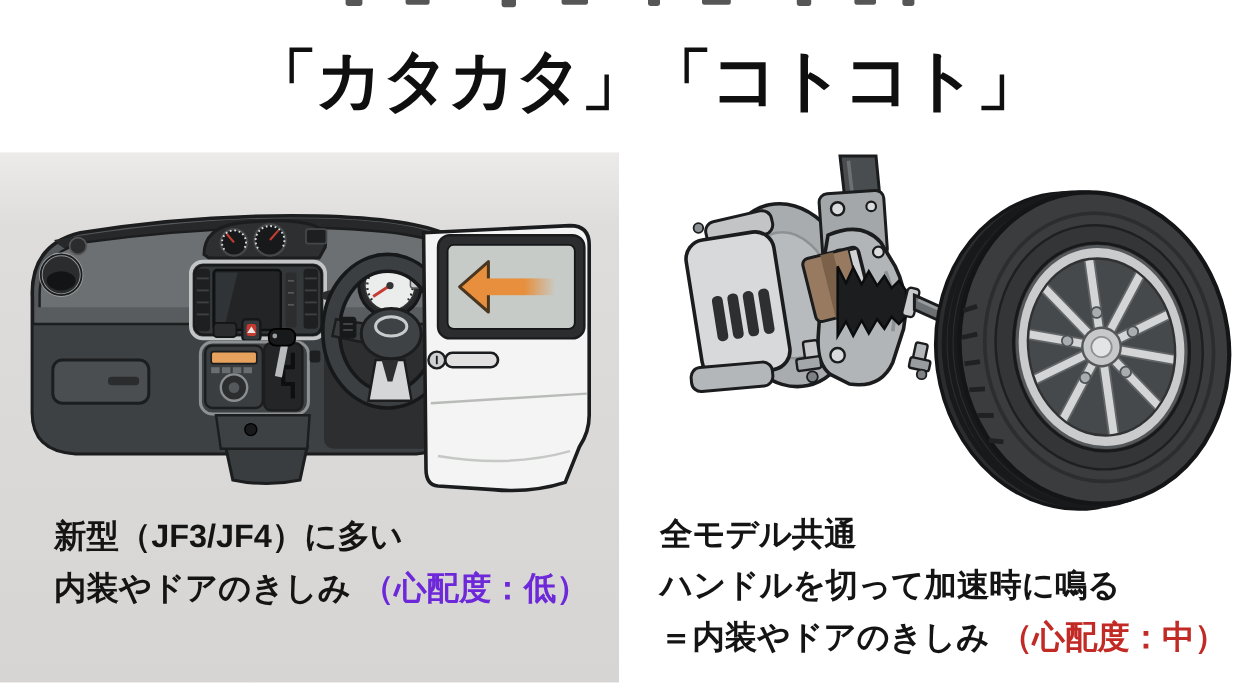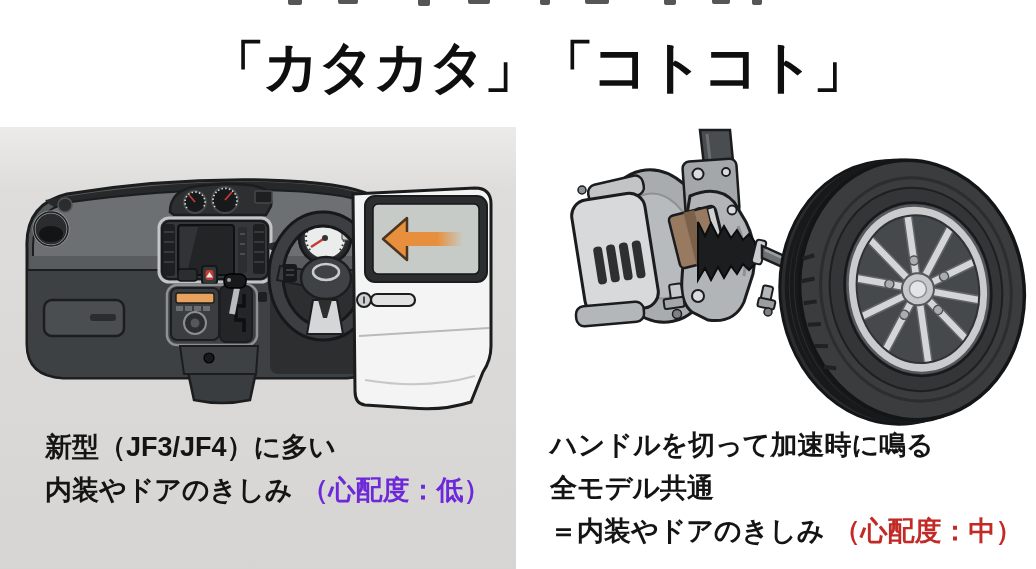--- a/index.html
+++ b/index.html
@@ -310,20 +310,20 @@
   </svg>
 
   <div class="caption caption-left">
     <div>新型（JF3/JF4）に多い</div>
     <div>
       <span>内装やドアのきしみ</span><span class="concern" style="color: #6d28d9;">（心配度：低）</span>
     </div>
   </div>
 
   <div class="caption caption-right">
+    <div>全モデル共通</div>
     <div>ハンドルを切って加速時に鳴る</div>
-    <div>全モデル共通</div>
     <div>
       <span>＝内装やドアのきしみ</span><span class="concern" style="color: rgb(194, 42, 38);">（心配度：中）</span>
     </div>
   </div>
 
 </div>
 
 </body></html>

